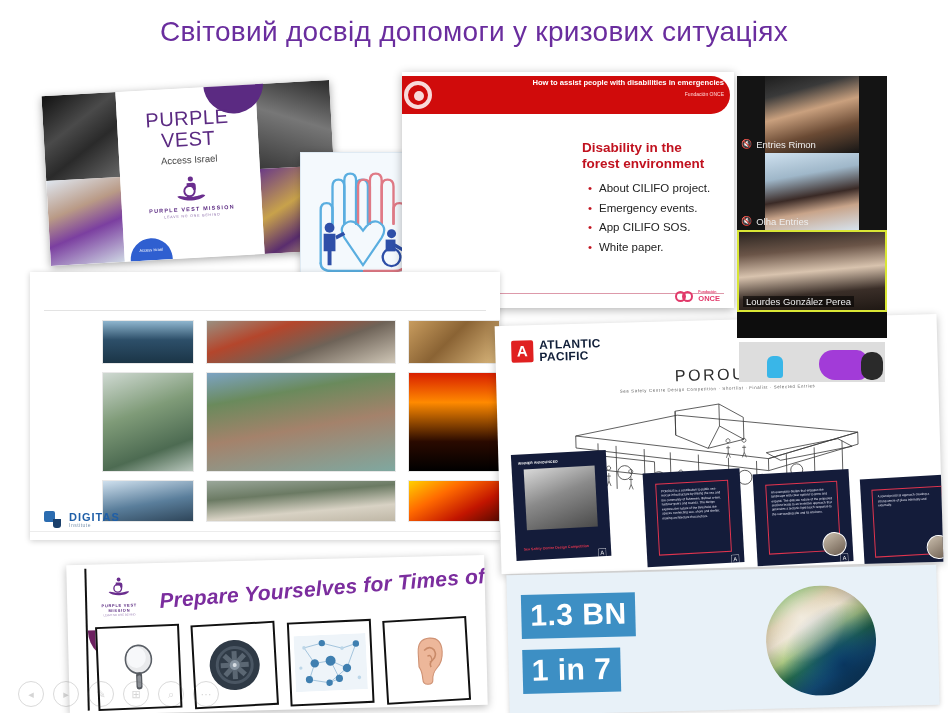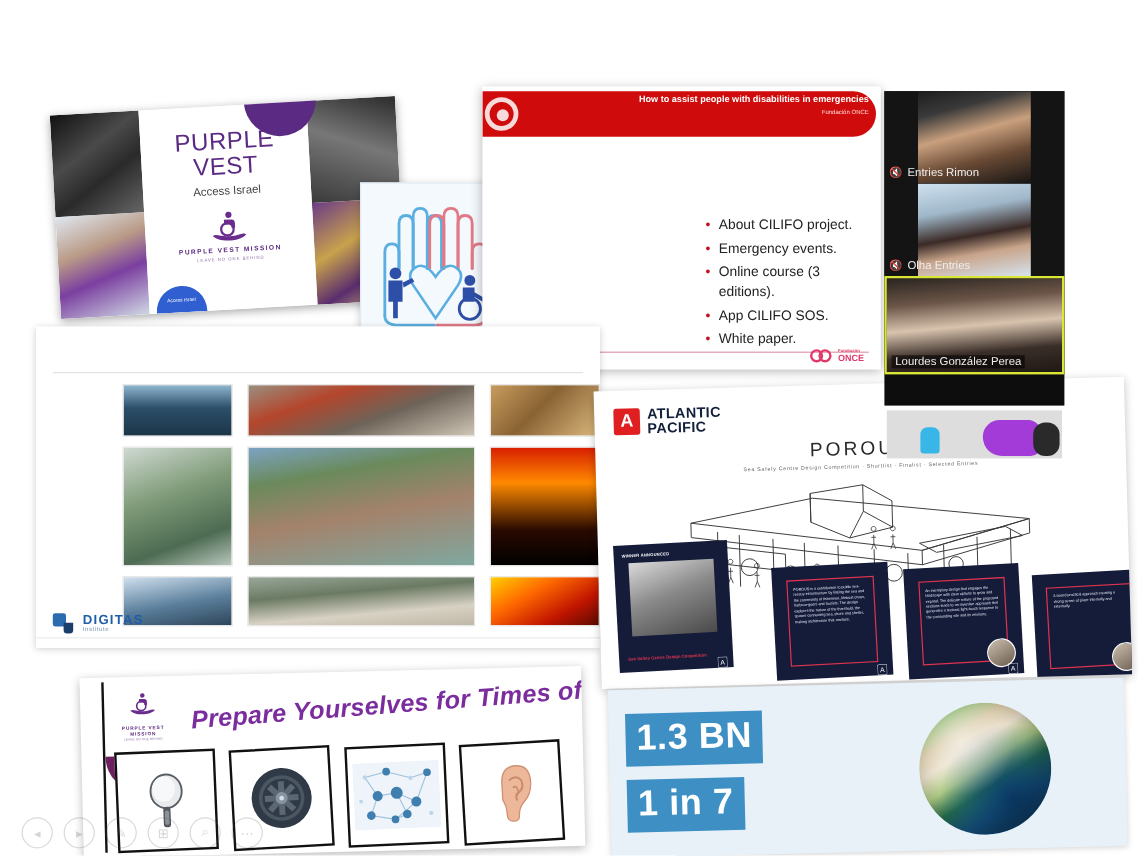--- a/index.html
+++ b/index.html
@@ -238,20 +238,21 @@
               opacity:.22; }
   .ctrl { width:26px; height:26px; border:1.6px solid #555; border-radius:50%;
           display:flex; align-items:center; justify-content:center;
           color:#444; font-size:11px; }
 </style>
 </head>
 <body>
 
 <div id="stage">
 
+  <div class="slide-title">Світовий досвід допомоги у кризових ситуаціях</div>
 
   <div class="panel" id="purple-vest">
     <div id="pv-grid">
       <div class="pv-ph pv-photo-a"></div>
       <div class="pv-ph pv-photo-b"></div>
       <div class="pv-ph pv-photo-c"></div>
       <div class="pv-ph pv-photo-d"></div>
       <div class="pv-center">
         <div class="pv-arc"></div>
         <div class="pv-title">
@@ -306,24 +307,24 @@
   </div>
 
   <div class="panel" id="cilifo">
     <div id="cilifo-band">
       <div class="ring"></div>
     </div>
     <div class="cilifo-hdr">How to assist people with disabilities in emergencies</div>
     <div class="cilifo-hdr2">Fundación ONCE</div>
 
 
+    <div class="cilifo-h2">Disability in the forest environment</div>
     <ul class="cilifo-list">
       <li>About CILIFO project.</li>
       <li>Emergency events.</li>
-      <li>Online course (3 editions).</li>
       <li>App CILIFO SOS.</li>
       <li>White paper.</li>
     </ul>
     <div id="cilifo-foot"></div>
     <div class="once-foot">
       <span class="rings">
           <b></b>
           <b></b>
         </span>
       <span class="w">

